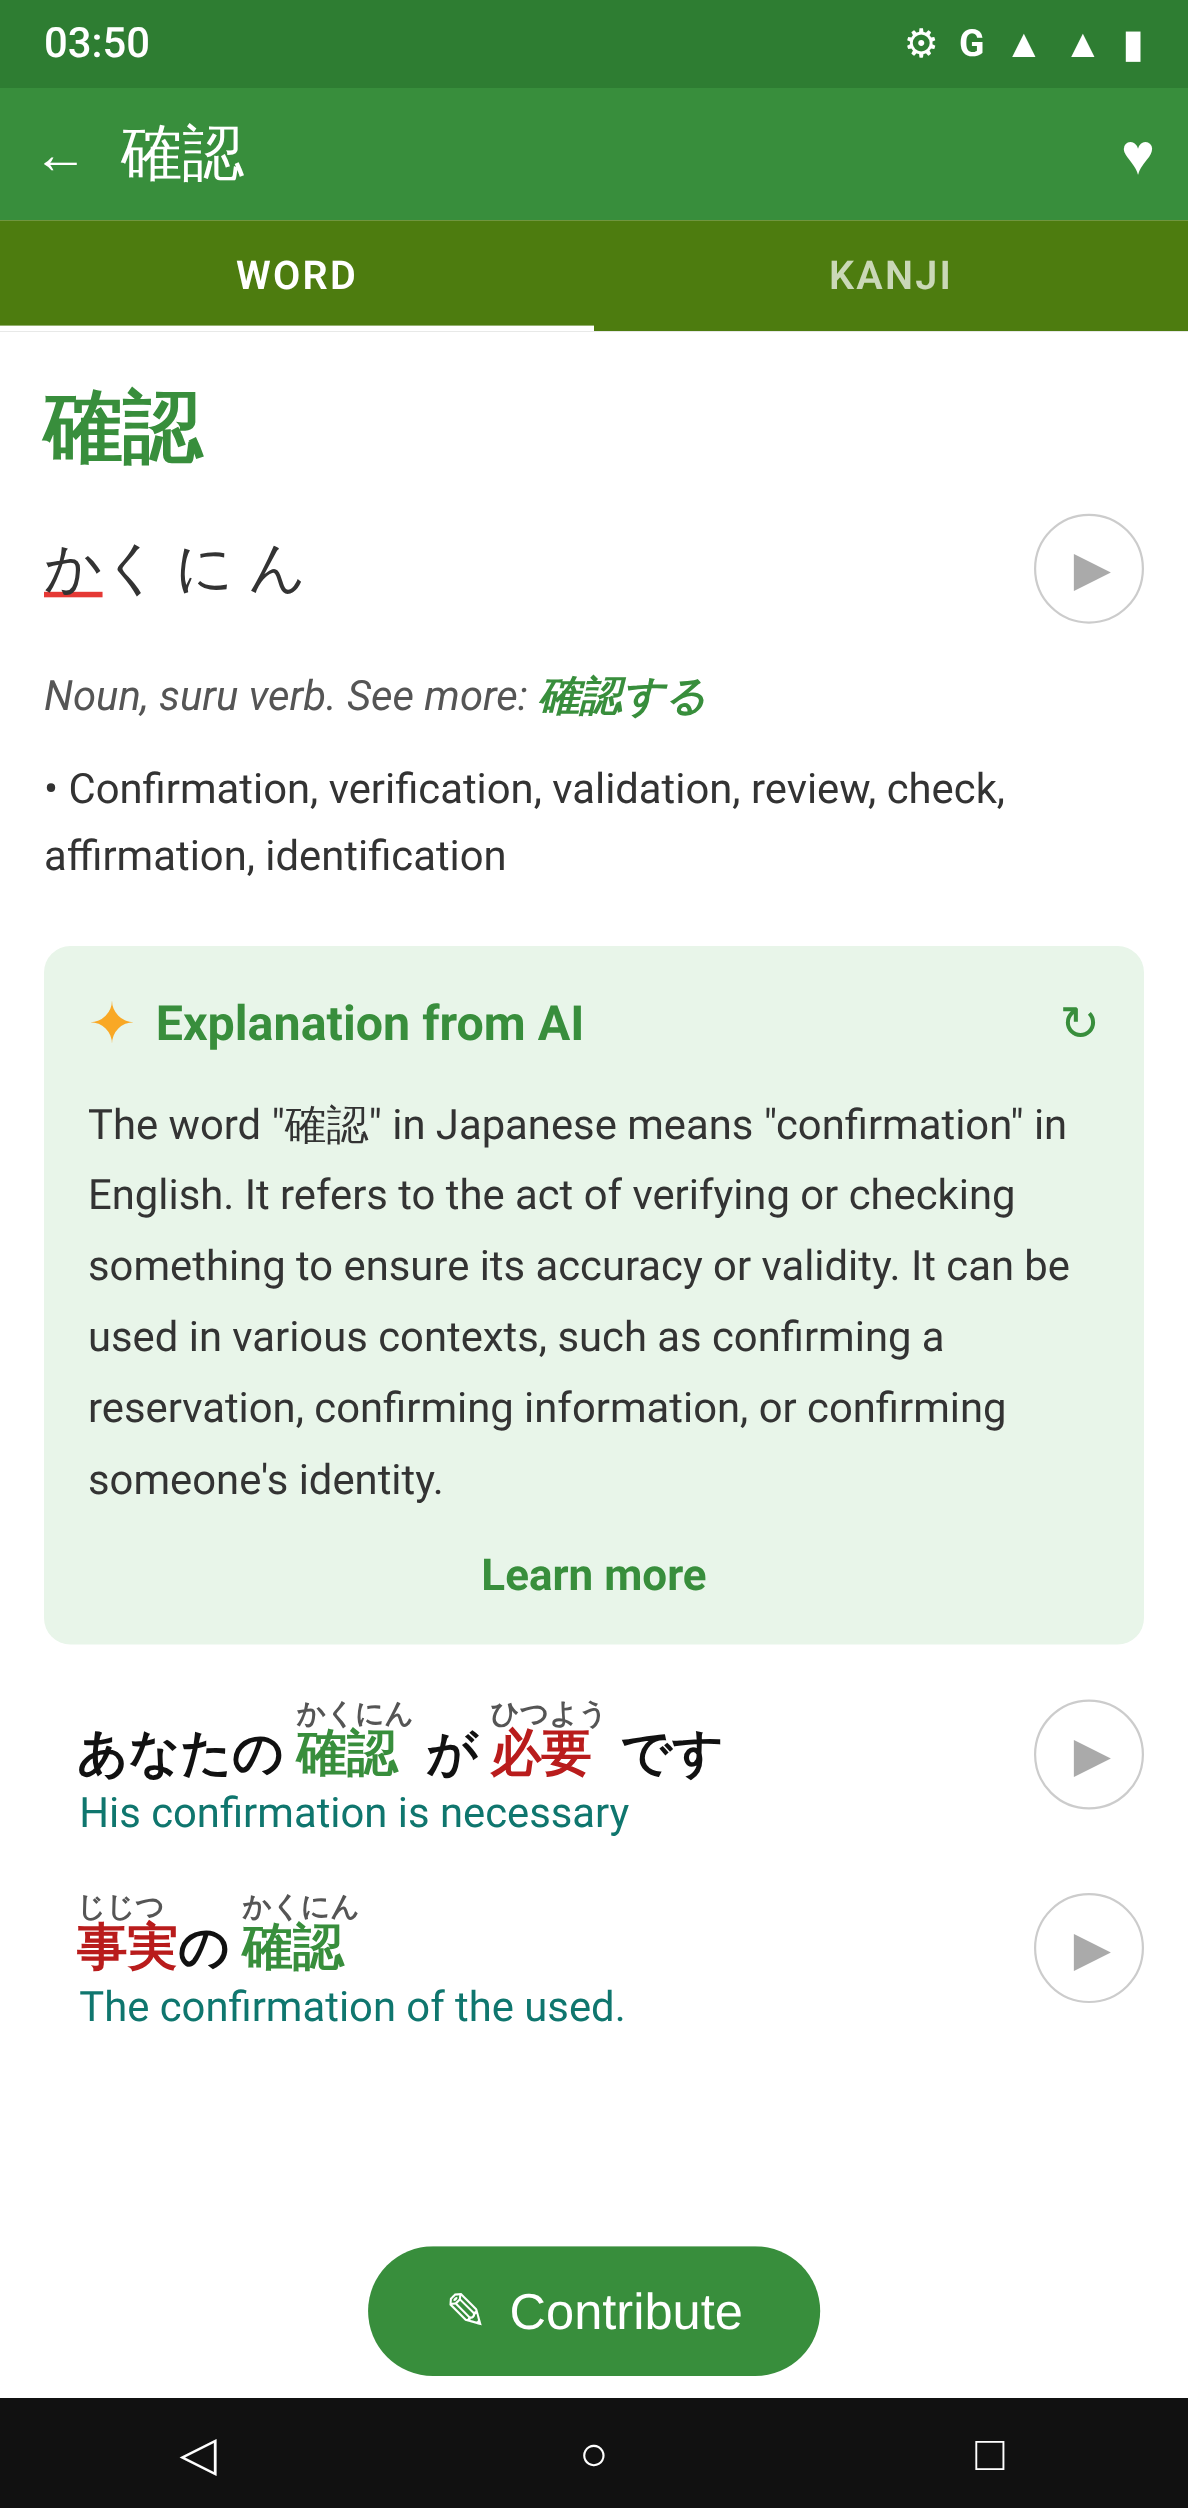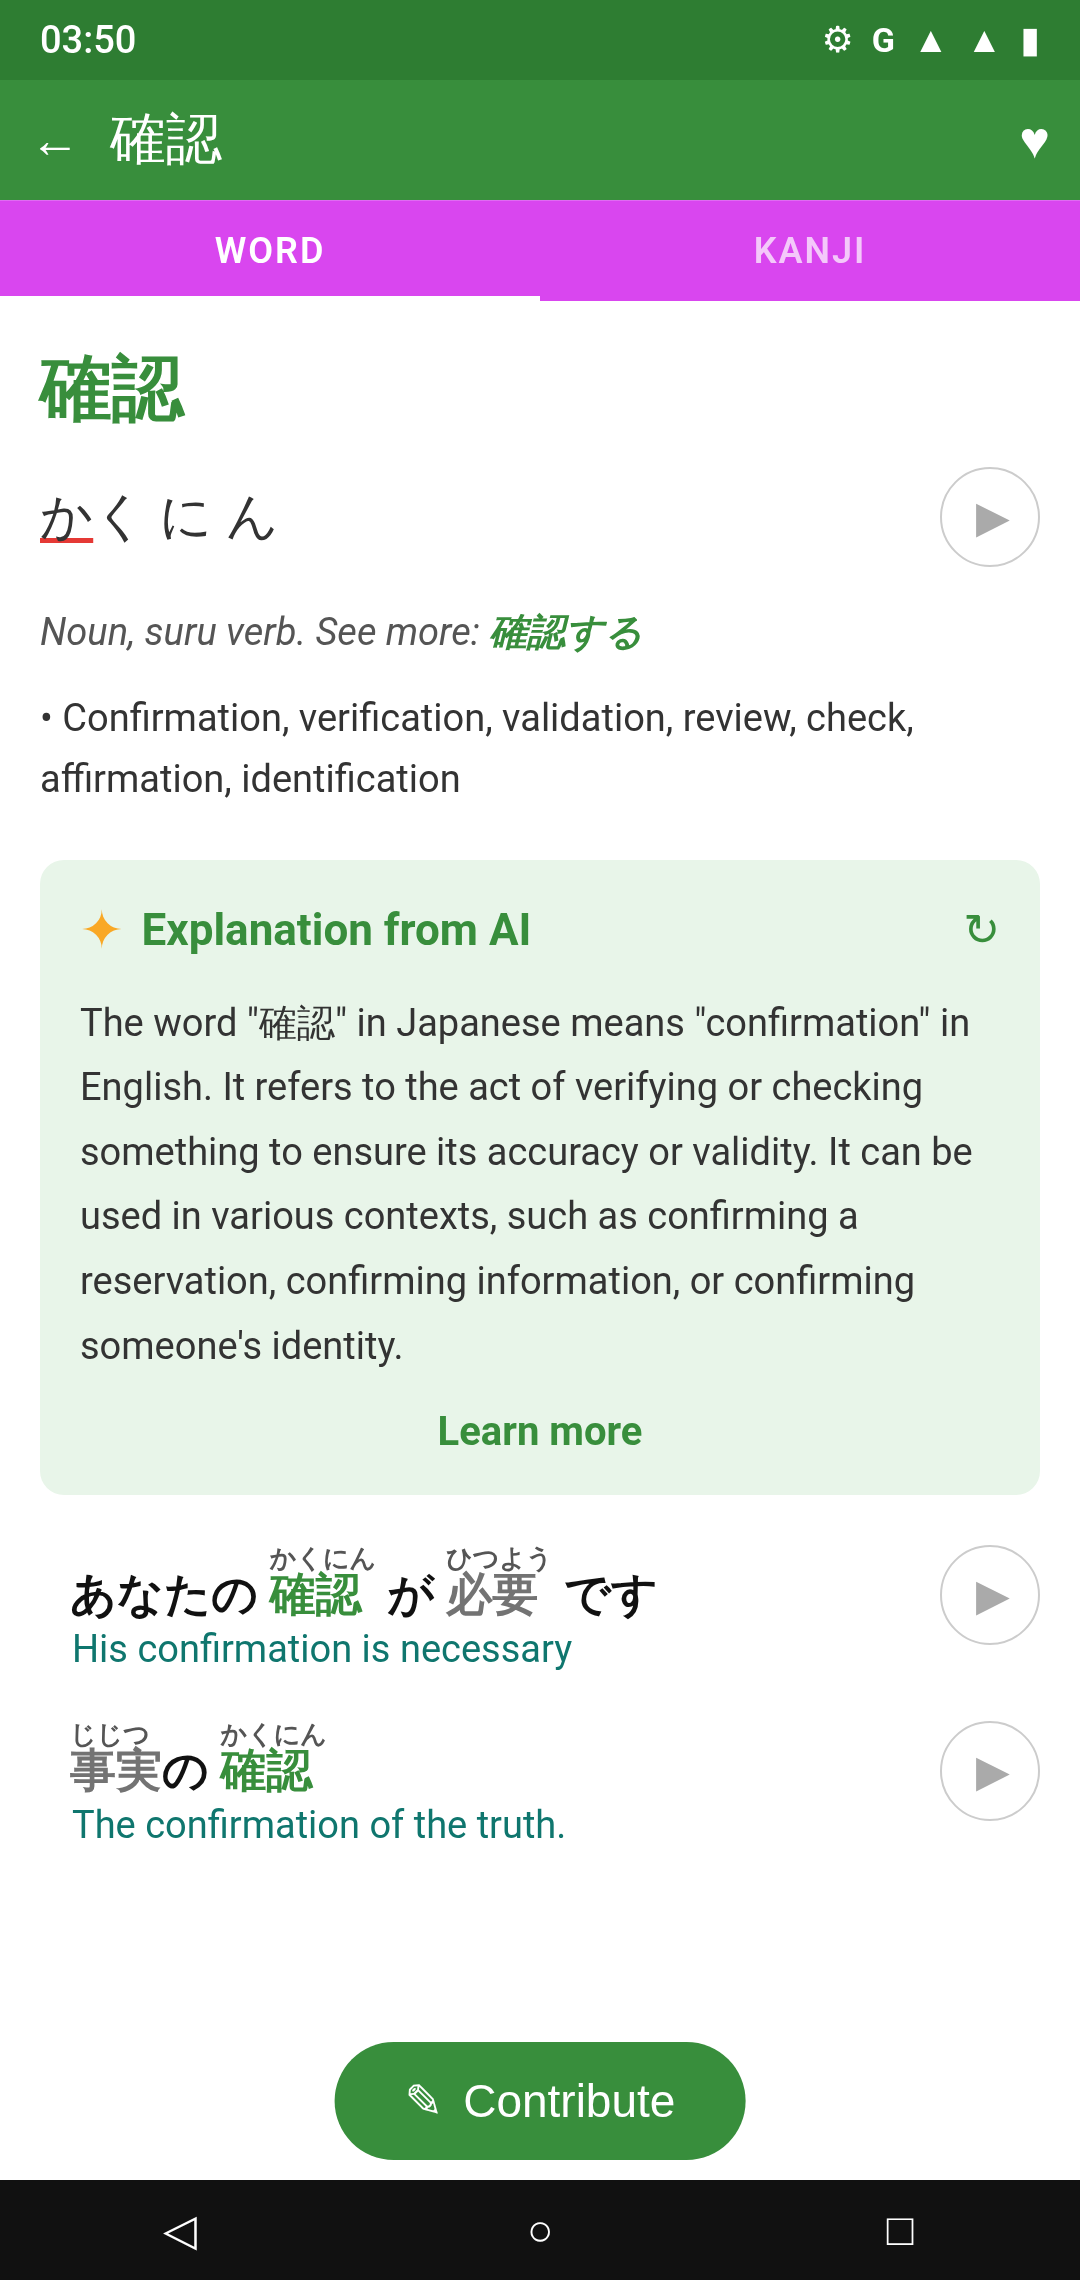--- a/index.html
+++ b/index.html
@@ -66,21 +66,21 @@
     }
 
     .favorite-btn {
       color: white;
       font-size: 52px;
       cursor: pointer;
     }
 
     
     .tabs {
-      background: #d946ef;
+      background: #4d7c0f;
       display: flex;
       border-top: 1px solid rgba(255,255,255,0.2);
     }
 
     .tab {
       flex: 1;
       height: 100px;
       display: flex;
       align-items: center;
       justify-content: center;
@@ -325,21 +325,21 @@
     }
 
     .ruby-rt {
       font-size: 26px;
       color: #555;
       line-height: 1;
     }
 
     .ruby-rb {
       font-size: 46px;
-      color: #737373;
+      color: #b91c1c;
       line-height: 1;
     }
 
     .ruby-rb.green {
       color: #388E3C;
     }
 
     .plain-char {
       font-size: 46px;
       color: #111;
@@ -447,21 +447,21 @@
             <span class="ruby-rt">じじつ</span>
             <span class="ruby-rb">事実</span>
           </span>
           <span class="plain-char">の&nbsp;</span>
           <span class="ruby-group">
             <span class="ruby-rt">かくにん</span>
             <span class="ruby-rb green">確認</span>
           </span>
         </div>
 
-        <div class="example-english">The confirmation of the truth.</div>
+        <div class="example-english">The confirmation of the used.</div>
       </div>
       <div class="play-btn">
         <span class="play-icon">▶</span>
       </div>
     </div>
   </div>
 
 </div>
 
 <button class="contribute-btn">

